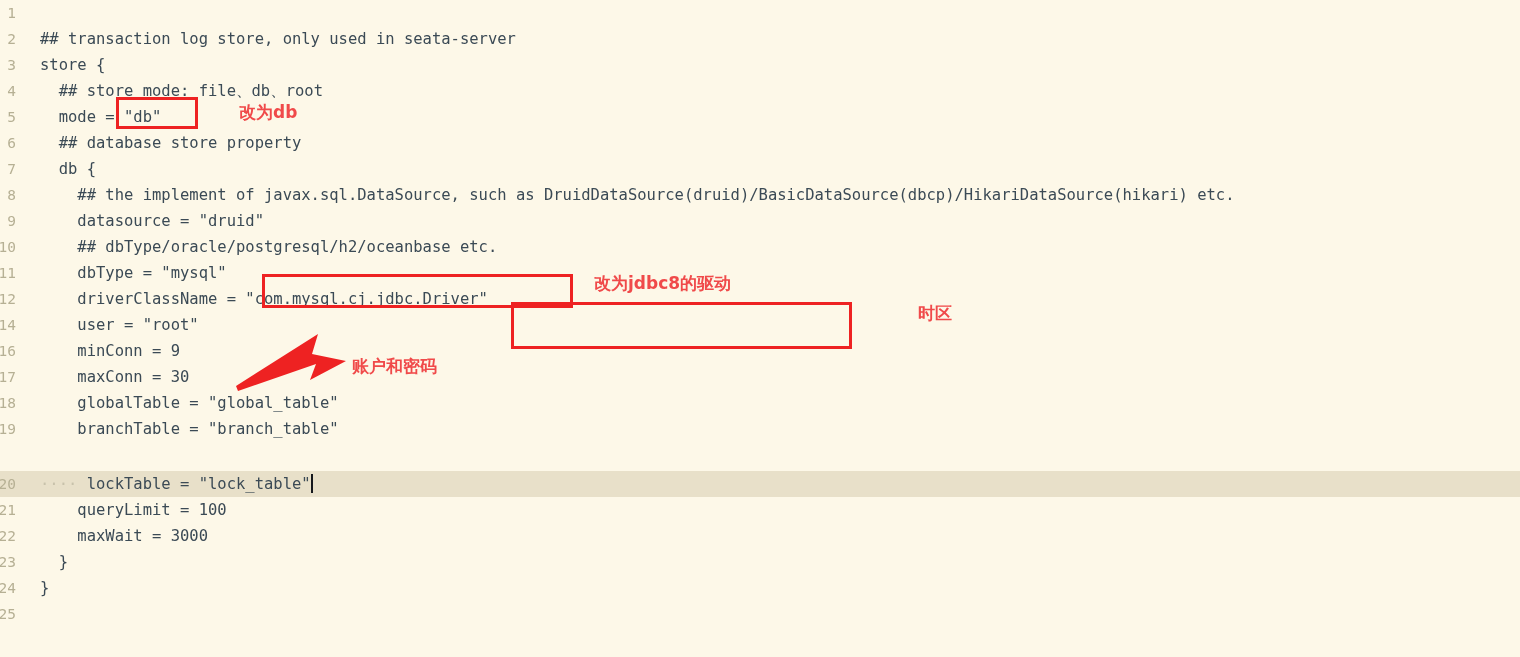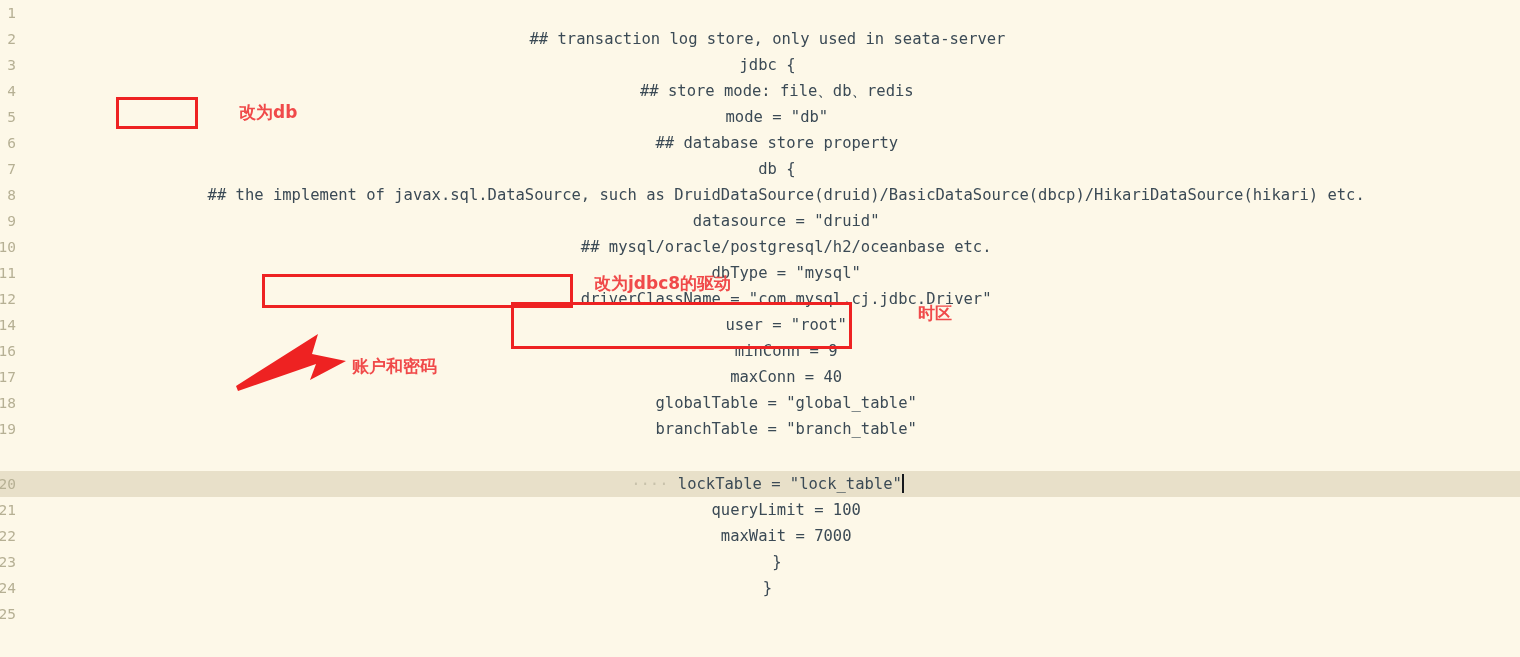--- a/index.html
+++ b/index.html
@@ -42,24 +42,23 @@
     top: 0;
     width: 22px;
     text-align: right;
     color: #b6b094;
     font-size: 14.5px;
     line-height: 26px;
     user-select: none;
   }
   .code {
     display: block;
-    padding-left: 15px;
+    padding-left: 40px;
     color: #3b4a55;
     line-height: 26px;
-    text-align: center;
   }
   .ws-dots {
     color: #c8c2ab;
   }
   .caret {
     display: inline-block;
     width: 2px;
     height: 19px;
     background: #15181c;
     vertical-align: -4px;
@@ -89,38 +88,38 @@
   }
 </style>
 </head>
 <body>
 
 <div id="editor">
 
   <div class="code-area" id="code-area">
       <div class="line"><span class="gutter">1</span><span class="code"><span></span></span></div>
       <div class="line"><span class="gutter">2</span><span class="code"><span>## transaction log store, only used in seata-server</span></span></div>
-      <div class="line"><span class="gutter">3</span><span class="code"><span>jdbc {</span></span></div>
-      <div class="line"><span class="gutter">4</span><span class="code"><span>  ## store mode: file、db、redis</span></span></div>
+      <div class="line"><span class="gutter">3</span><span class="code"><span>store {</span></span></div>
+      <div class="line"><span class="gutter">4</span><span class="code"><span>  ## store mode: file、db、root</span></span></div>
       <div class="line"><span class="gutter">5</span><span class="code"><span>  mode = "db"</span></span></div>
       <div class="line"><span class="gutter">6</span><span class="code"><span>  ## database store property</span></span></div>
       <div class="line"><span class="gutter">7</span><span class="code"><span>  db {</span></span></div>
       <div class="line"><span class="gutter">8</span><span class="code"><span>    ## the implement of javax.sql.DataSource, such as DruidDataSource(druid)/BasicDataSource(dbcp)/HikariDataSource(hikari) etc.</span></span></div>
       <div class="line"><span class="gutter">9</span><span class="code"><span>    datasource = "druid"</span></span></div>
-      <div class="line"><span class="gutter">10</span><span class="code"><span>    ## mysql/oracle/postgresql/h2/oceanbase etc.</span></span></div>
+      <div class="line"><span class="gutter">10</span><span class="code"><span>    ## dbType/oracle/postgresql/h2/oceanbase etc.</span></span></div>
       <div class="line"><span class="gutter">11</span><span class="code"><span>    dbType = "mysql"</span></span></div>
       <div class="line"><span class="gutter">12</span><span class="code"><span>    driverClassName = "com.mysql.cj.jdbc.Driver"</span></span></div>
       <div class="line"><span class="gutter">14</span><span class="code"><span>    user = "root"</span></span></div>
       <div class="line"><span class="gutter">16</span><span class="code"><span>    minConn = 9</span></span></div>
-      <div class="line"><span class="gutter">17</span><span class="code"><span>    maxConn = 40</span></span></div>
+      <div class="line"><span class="gutter">17</span><span class="code"><span>    maxConn = 30</span></span></div>
       <div class="line"><span class="gutter">18</span><span class="code"><span>    globalTable = "global_table"</span></span></div>
       <div class="line"><span class="gutter">19</span><span class="code"><span>    branchTable = "branch_table"</span></span></div>
       <div class="line current"><span class="gutter">20</span><span class="code"><span class="ws-dots">···· </span><span>lockTable = "lock_table"</span><span class="caret"></span></span></div>
       <div class="line"><span class="gutter">21</span><span class="code"><span>    queryLimit = 100</span></span></div>
-      <div class="line"><span class="gutter">22</span><span class="code"><span>    maxWait = 7000</span></span></div>
+      <div class="line"><span class="gutter">22</span><span class="code"><span>    maxWait = 3000</span></span></div>
       <div class="line"><span class="gutter">23</span><span class="code"><span>  }</span></span></div>
       <div class="line"><span class="gutter">24</span><span class="code"><span>}</span></span></div>
       <div class="line"><span class="gutter">25</span><span class="code"><span></span></span></div>
     </div>
 
   <div class="anno-layer" id="anno-layer">
     <svg width="1520" height="657" style="position:absolute;left:0;top:0;">
       <g id="arrow-group">
           <polygon points="236,382 318,330 312,350 346,357 310,376 316,360 238,387" fill="#ee2222"></polygon>
         </g>

